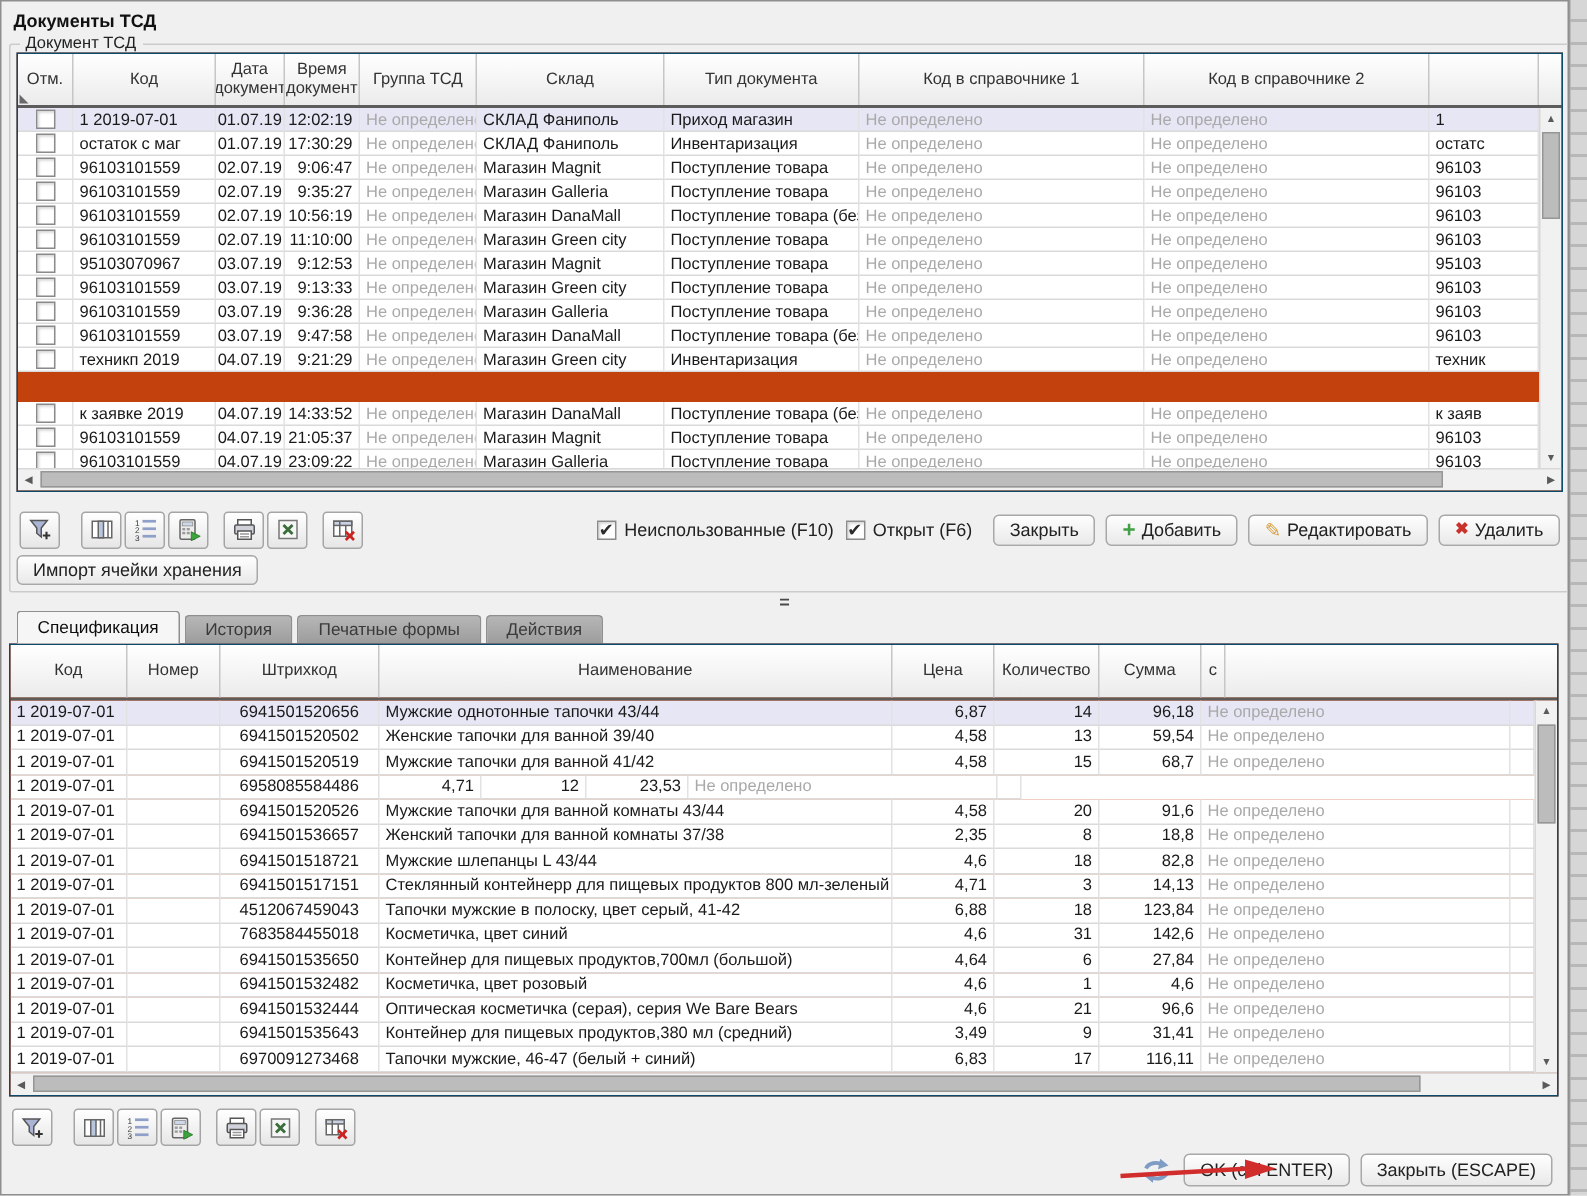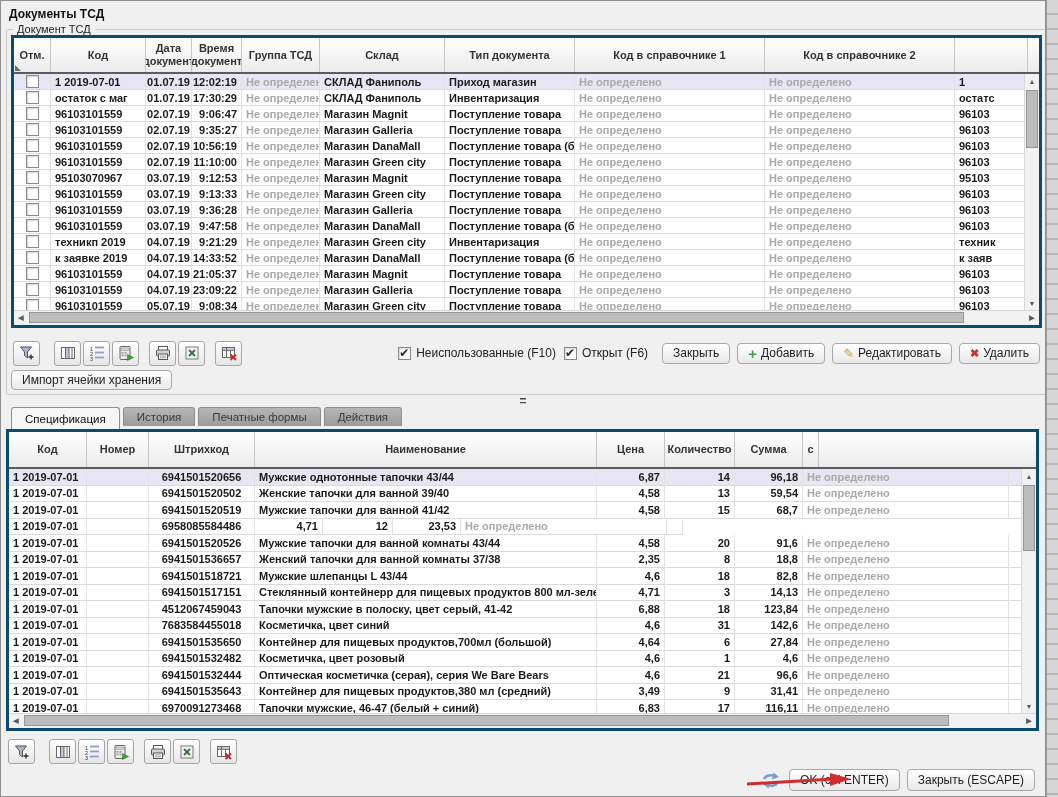--- a/index.html
+++ b/index.html
@@ -10,21 +10,21 @@
             border:1px solid #8f8f8f; overflow:hidden; }
   .bg-strip { position:absolute; right:0; top:0; width:12px; height:797px; border-left:1px solid #9a9a9a;
               background:repeating-linear-gradient(180deg,#d6d6d6 0 13px,#b7b7b7 13px 15px); }
 
   .win-title { padding:6px 8px 2px; font-weight:bold; font-size:12px; color:#111; height:22px; }
 
   fieldset.doc-group { margin:0 5px; padding:0 4px 4px; border:1px solid #cbcbcb; border-radius:2px; background:transparent; }
   fieldset.doc-group legend { font-size:11px; color:#222; padding:0 4px; margin-left:2px; }
 
   
-  .grid { position:relative; border:3px solid #0c4a6e; background:#c2410c; overflow:hidden;font-weight:bold; }
+  .grid { position:relative; border:1px solid #0c4a6e; background:#c2410c; overflow:hidden; }
   #grid-doc  { width:1031px; height:293px; }
   #grid-spec { width:1033px; height:302px; }
 
   .grid-header { position:absolute; left:0; top:0; right:0; display:flex;
                  background:linear-gradient(#ffffff,#ebebeb); border-bottom:2px solid #5c5c5c; }
   #grid-doc  .grid-header { height:36px; }
   #grid-spec .grid-header { height:37px; }
   .hcell { border-right:1px solid #c6c6c6; display:flex; align-items:center; justify-content:center;
            text-align:center; font-size:11px; color:#333; padding:1px 2px; overflow:hidden;
            line-height:1.15; white-space:normal; position:relative; flex:none; }
@@ -85,21 +85,21 @@
   .icon-delete { color:#c8342c; font-weight:bold; font-size:11px; line-height:1; }
 
   .import-row { margin-top:3px; }
   .import-row .btn { height:20px; }
 
   .splitter { height:12px; display:flex; align-items:center; justify-content:center;
               color:#4a4a4a; font-size:12px; font-weight:bold; }
 
   
   .bottom-panel { margin:0 5px; }
-  .tabs { display:flex; align-items:flex-start; padding-left:5px; height:22px; }
+  .tabs { display:flex; align-items:flex-end; padding-left:5px; height:22px; }
   .tab { height:19px; padding:0 13px; border:1px solid #8f8f8f; border-bottom:none;
          border-radius:3px 3px 0 0; background:linear-gradient(#b6b6b6,#9c9c9c); color:#3a3a3a;
          font-size:11.5px; display:flex; align-items:center; margin-right:3px; cursor:pointer; }
   .tab.active { background:#f6f6f6; color:#0d0d0d; height:22px; position:relative; z-index:2; }
 
   .bottom-toolbar { margin-top:8px; }
 
   
   .footer { position:absolute; right:10px; bottom:5px; display:flex; align-items:center; gap:7px; z-index:3; }
   .sync { display:inline-flex; align-items:center; }
@@ -275,21 +275,21 @@
             <div class="cell al" style="width: 95px;">техникп 2019</div>
             <div class="cell ac" style="width: 46px;">04.07.19</div>
             <div class="cell ar" style="width: 50px; text-align: right;">9:21:29</div>
             <div class="cell al grey" style="width: 78px;">Не определено</div>
             <div class="cell al" style="width: 125px;">Магазин Green city</div>
             <div class="cell al" style="width: 130px;">Инвентаризация</div>
             <div class="cell al grey" style="width: 190px;">Не определено</div>
             <div class="cell al grey" style="width: 190px;">Не определено</div>
             <div class="cell al" style="width: 73px;">техник</div>
           </div>
-          <div class="grid-row" style="height: 16px;">
+          <div class="grid-row" style="height: 16px; margin-top: 20px;">
             <div class="cell al ac" style="width: 37px;">
               <span class="cb"></span>
             </div>
             <div class="cell al" style="width: 95px;">к заявке 2019</div>
             <div class="cell ac" style="width: 46px;">04.07.19</div>
             <div class="cell ar" style="width: 50px;">14:33:52</div>
             <div class="cell al grey" style="width: 78px;">Не определено</div>
             <div class="cell al" style="width: 125px;">Магазин DanaMall</div>
             <div class="cell al" style="width: 130px;">Поступление товара (без</div>
             <div class="cell al grey" style="width: 190px;">Не определено</div>

